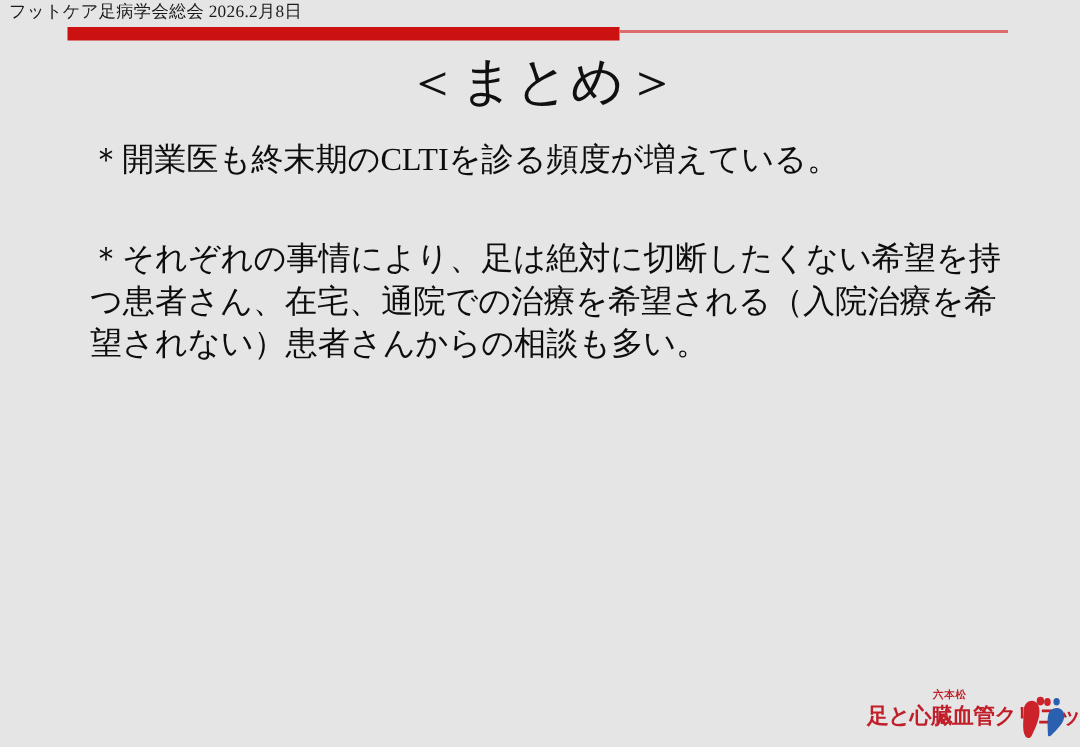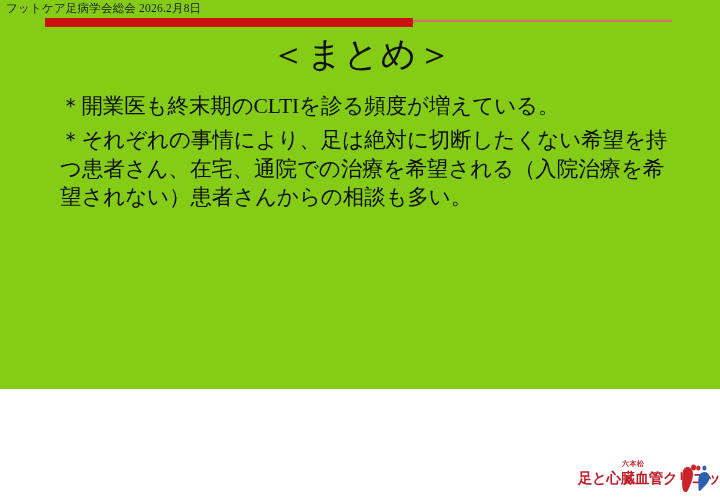--- a/index.html
+++ b/index.html
@@ -7,22 +7,22 @@
   body{
     width:720px;height:498px;
     background:#ffffff;
     font-family:"Liberation Serif","DejaVu Serif",serif;
     overflow:hidden;
     position:relative;
   }
   .slide{
     position:absolute;
     inset:0;
-    width:720px;height:389px;
-    background:#84cc16;
+    width:720px;height:498px;
+    background:#e5e5e5;
   }
 
   
   .header-text{
     position:absolute;
     left:6px;top:2px;
     font-size:11.5px;
     line-height:13px;
     color:#1a1a1a;
     letter-spacing:0.2px;
@@ -78,21 +78,21 @@
     font-weight:400;
   }
   .para.red{
     color:#b01e28;
   }
   .para.red .star{
     color:#0d0d0d;
   }
 
   
-  .p1{margin-bottom:6px;}
+  .p1{margin-bottom:38px;}
   .p2{margin-bottom:6px;}
   .p3{margin-bottom:22px;}
 
   
   .logo{
     position:absolute;
     left:578px;top:460px;
     width:136px;height:36px;
   }
   .logo-sub{

